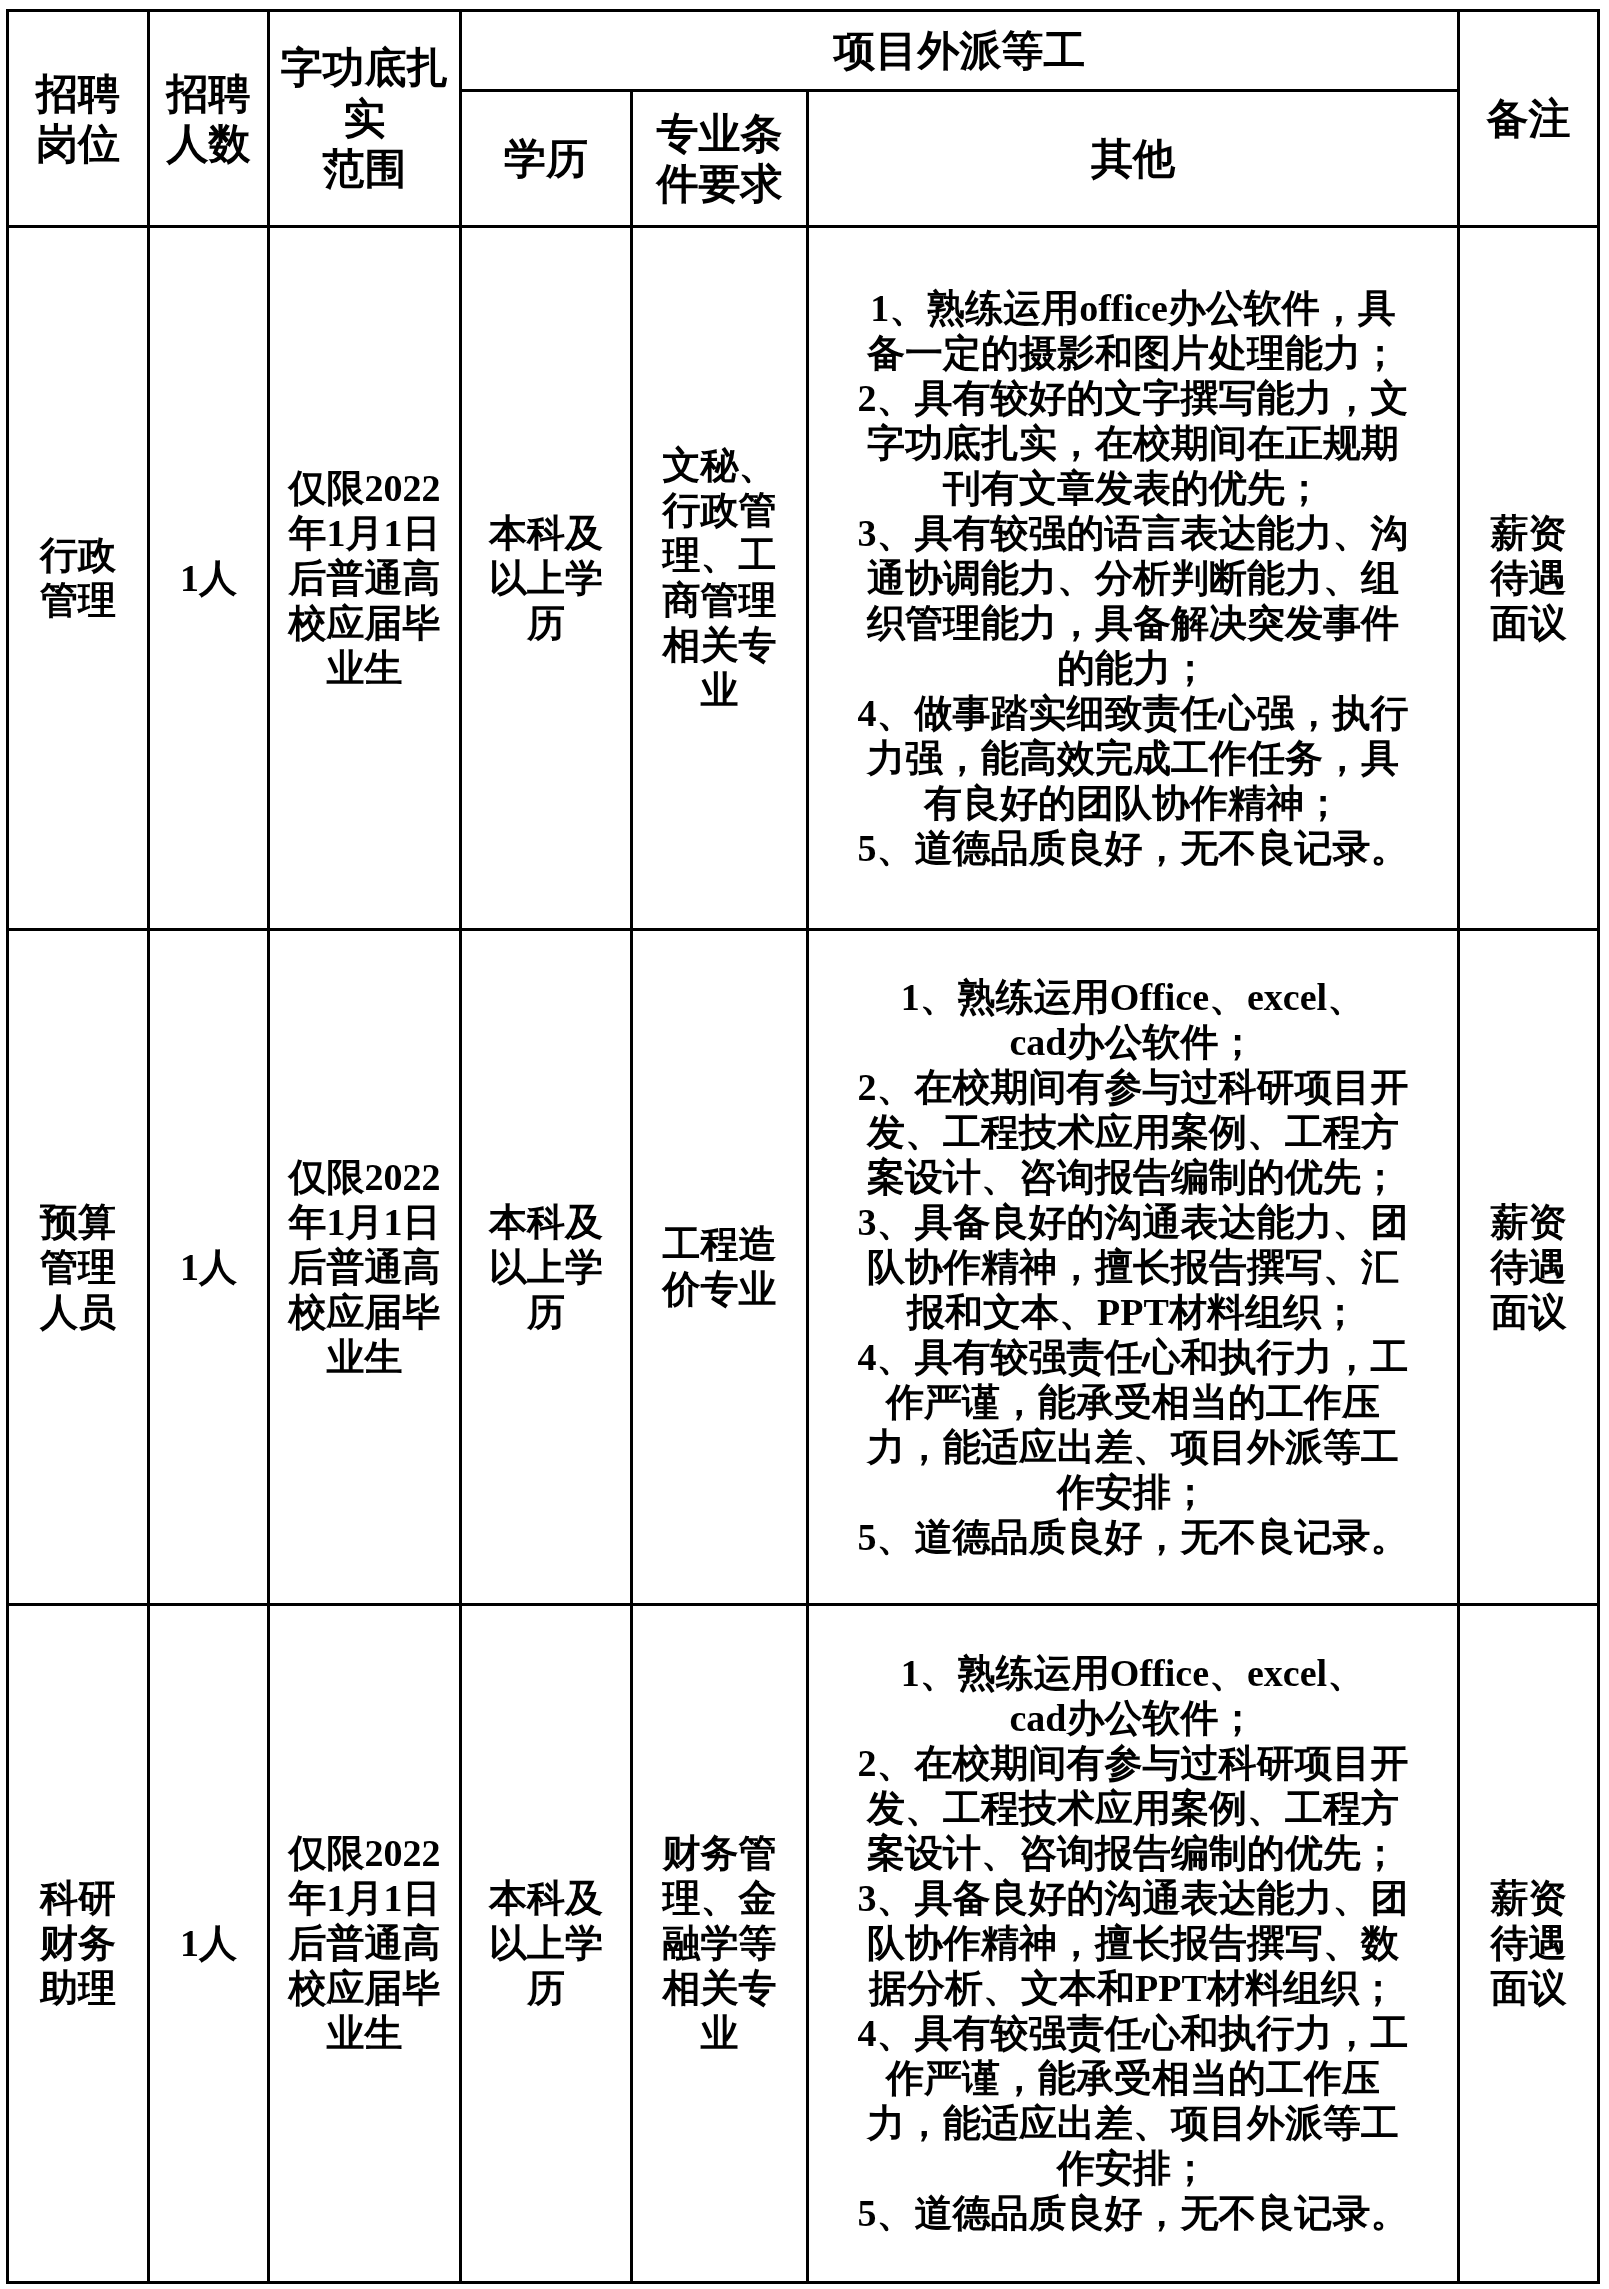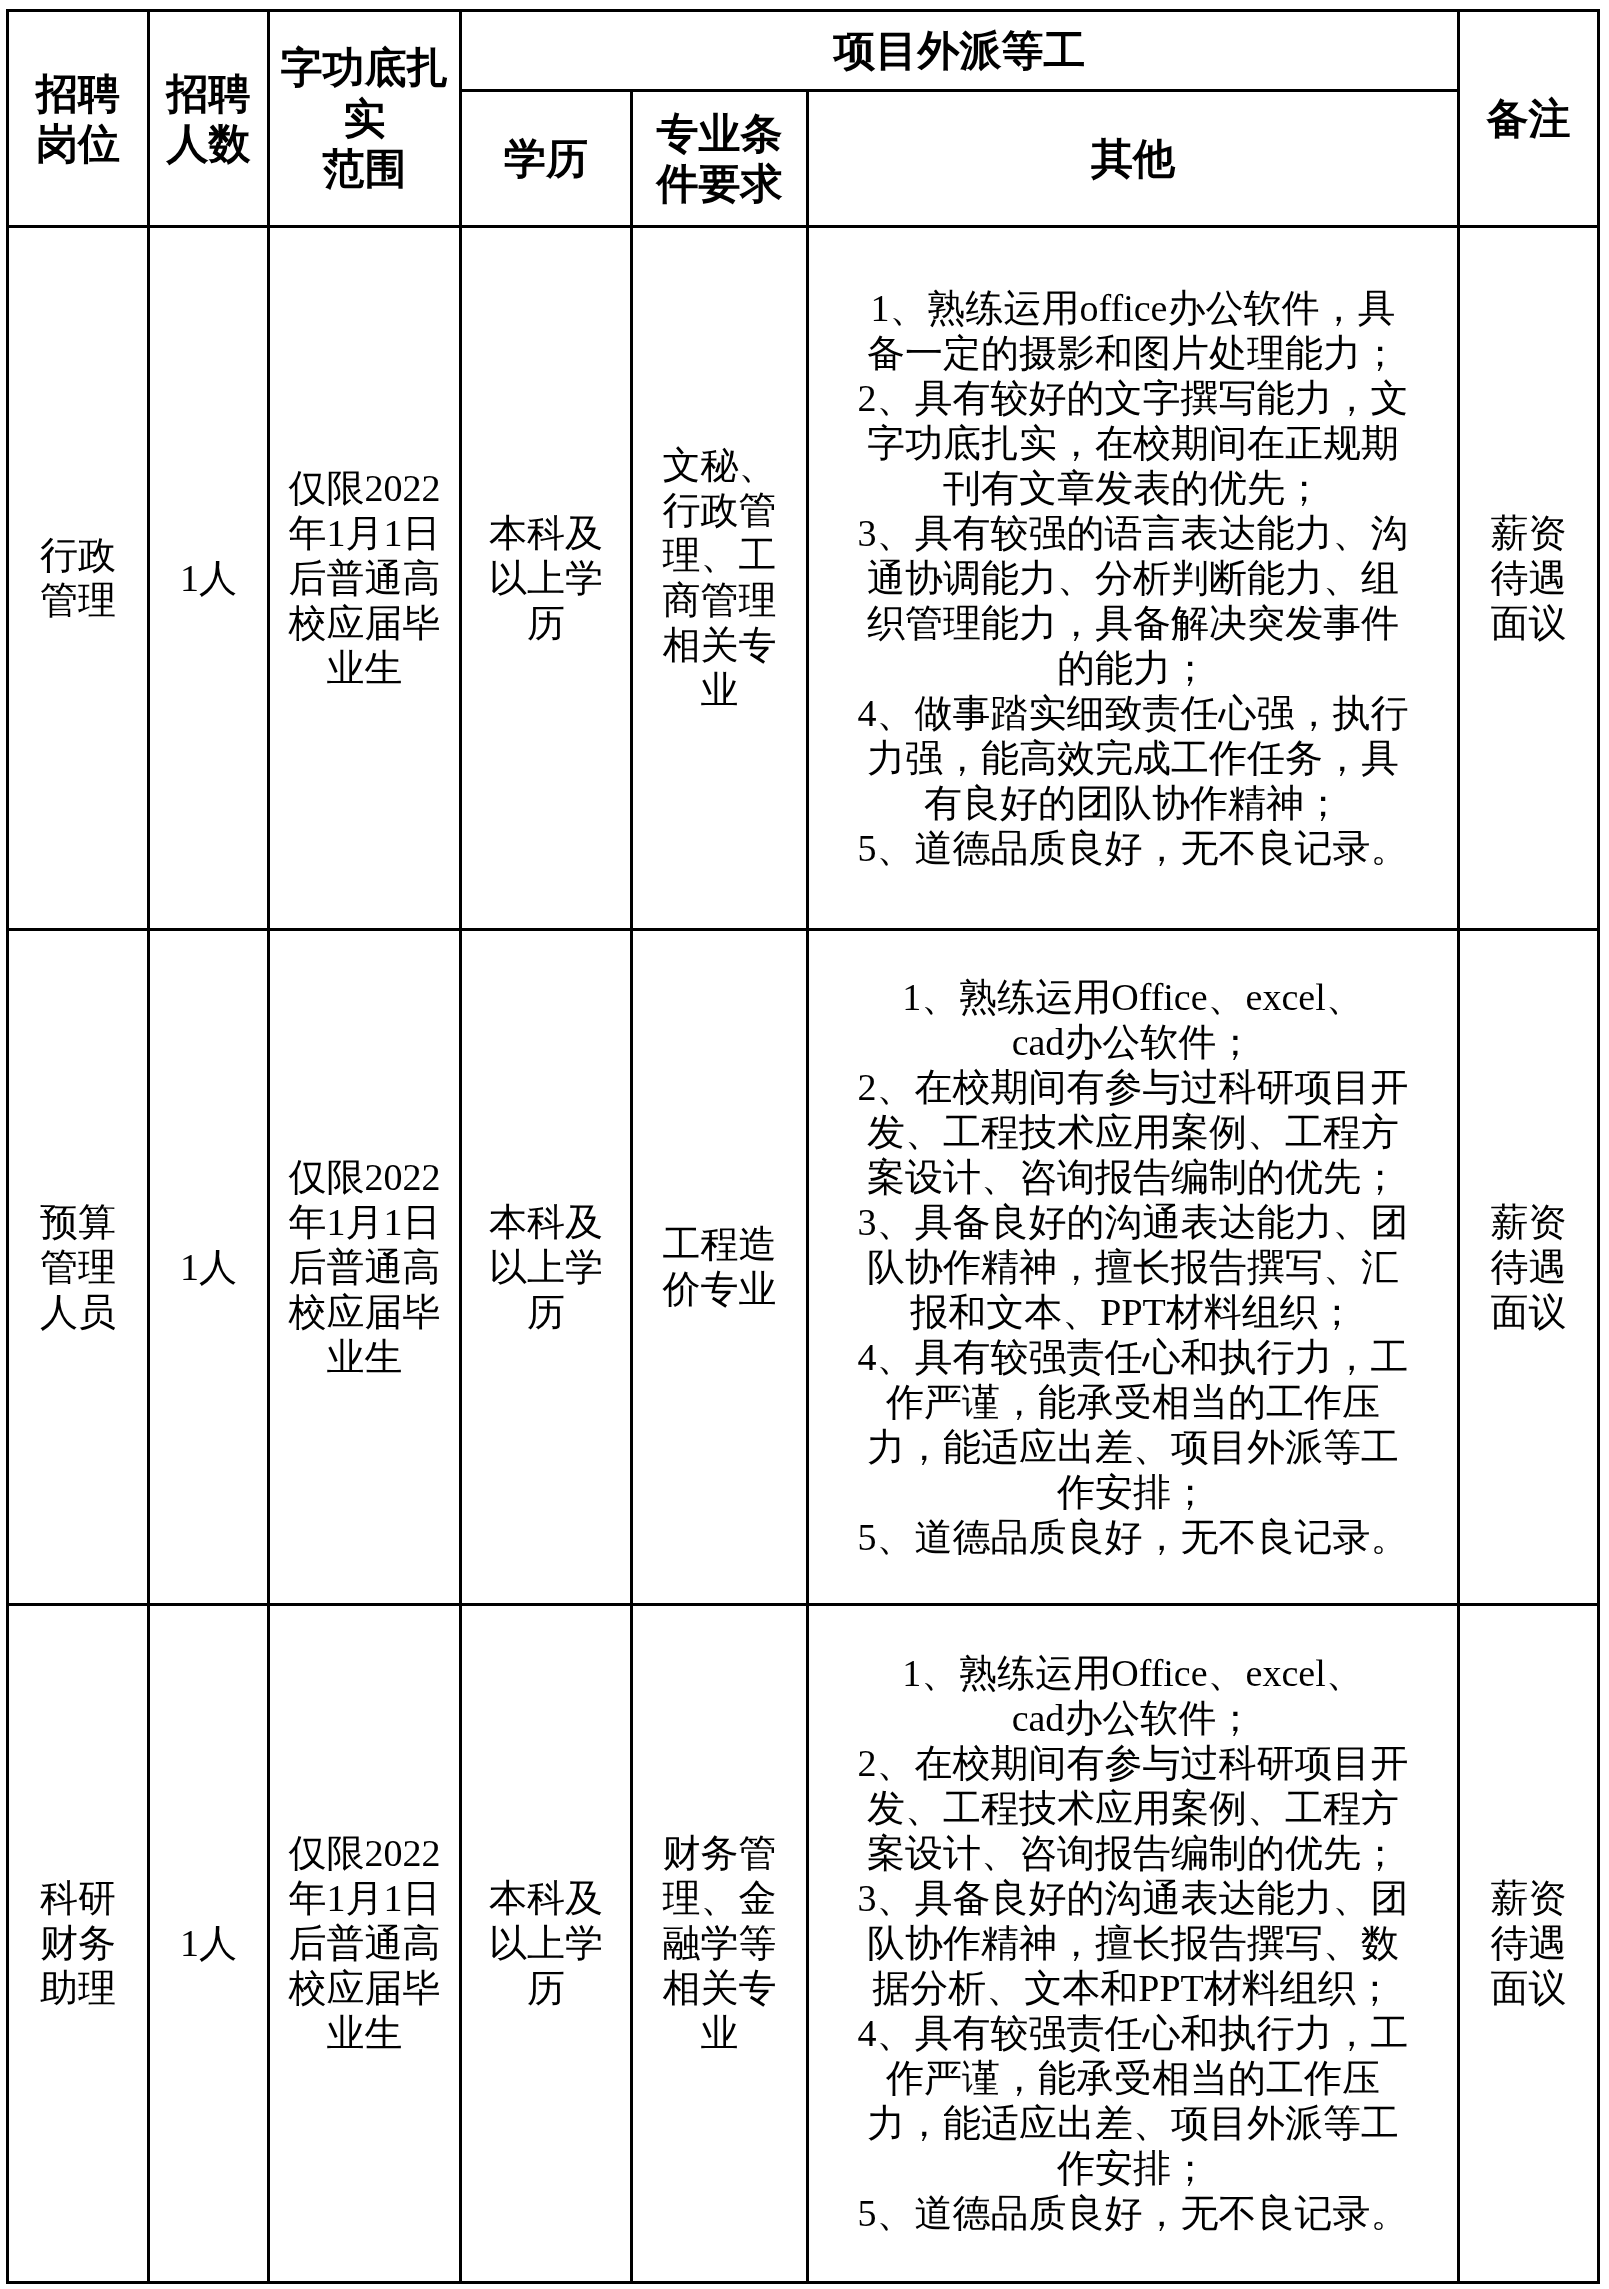--- a/index.html
+++ b/index.html
@@ -33,21 +33,21 @@
     padding: 0;
   }
   table.recruit-table th {
     font-family: "Liberation Sans", "DejaVu Sans", sans-serif;
     font-weight: 700;
     font-size: 42px;
     line-height: 1.2;
   }
   table.recruit-table td {
     font-family: "Liberation Serif", "DejaVu Serif", serif;
-    font-weight: 400;
+    font-weight: 700;
     font-size: 38px;
     line-height: 45px;
   }
   td.other-cell {
     text-align: left;
     padding: 5.6px 3.7px 5.6px 7.5px;
   }
   tr.hdr-row-a { height: 80px; }
   tr.hdr-row-b { height: 136px; }
   tr.data-row-0 { height: 703px; }

